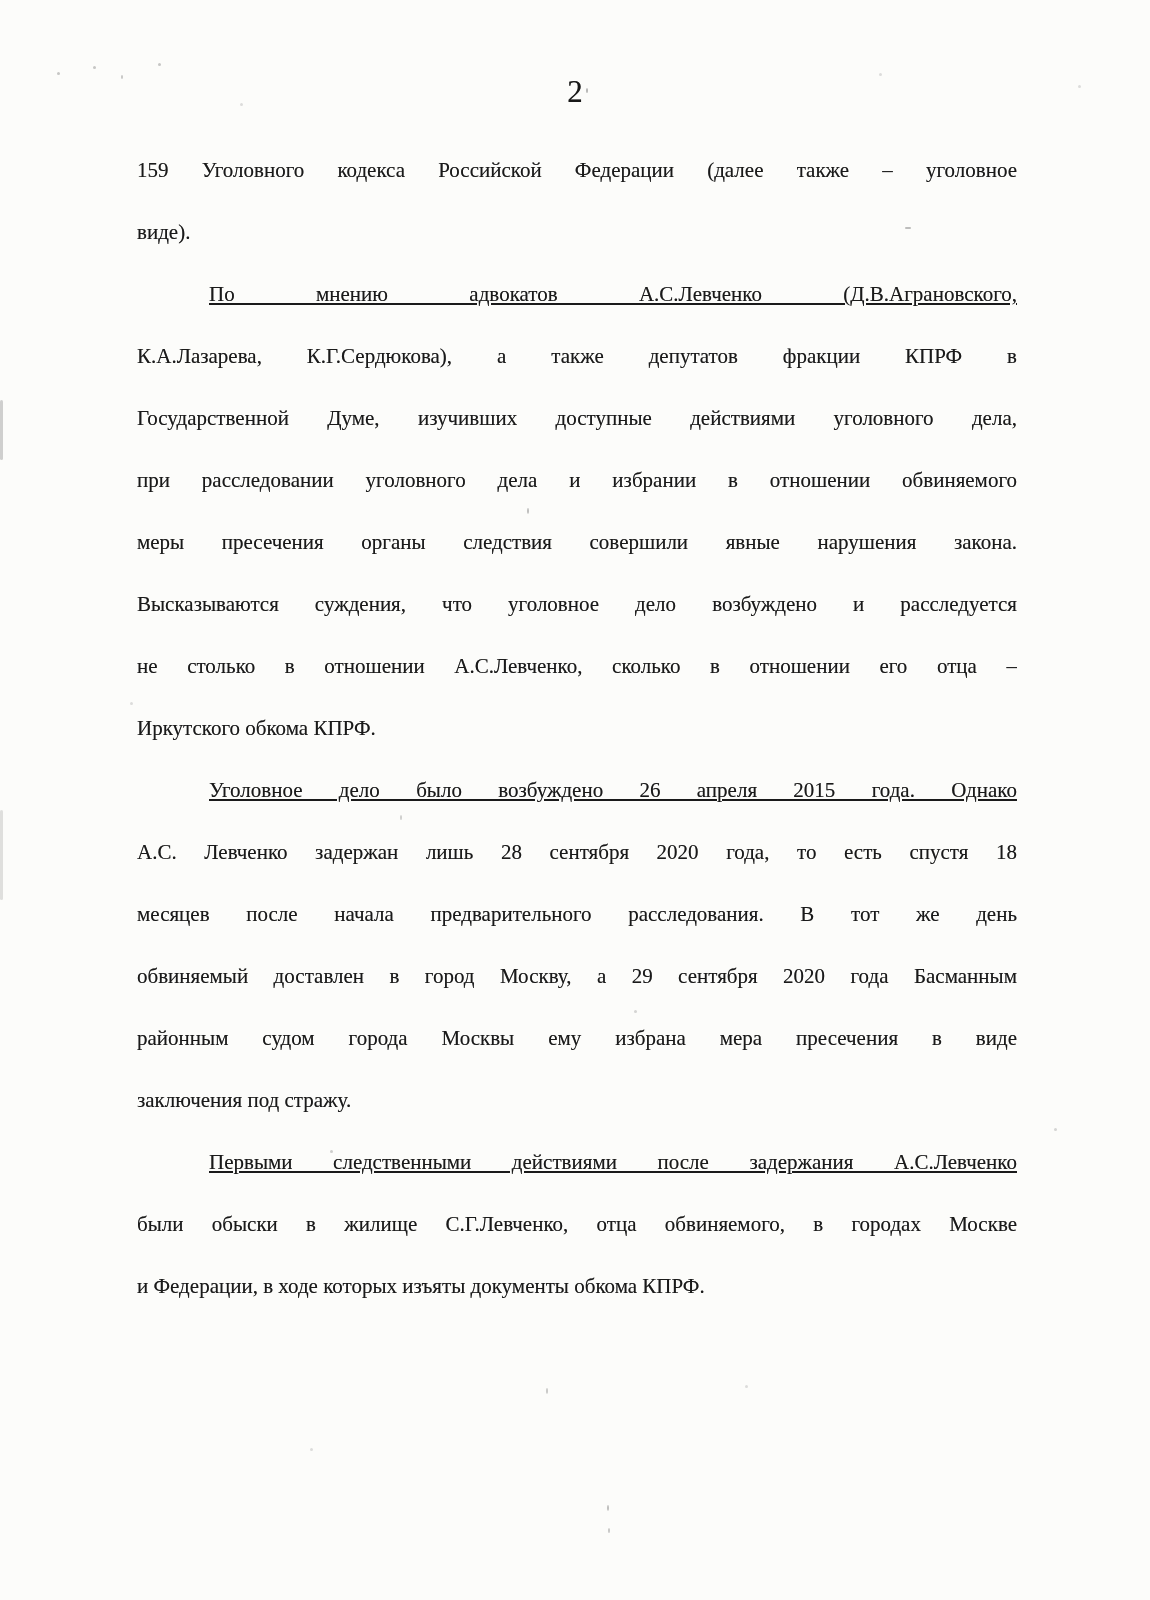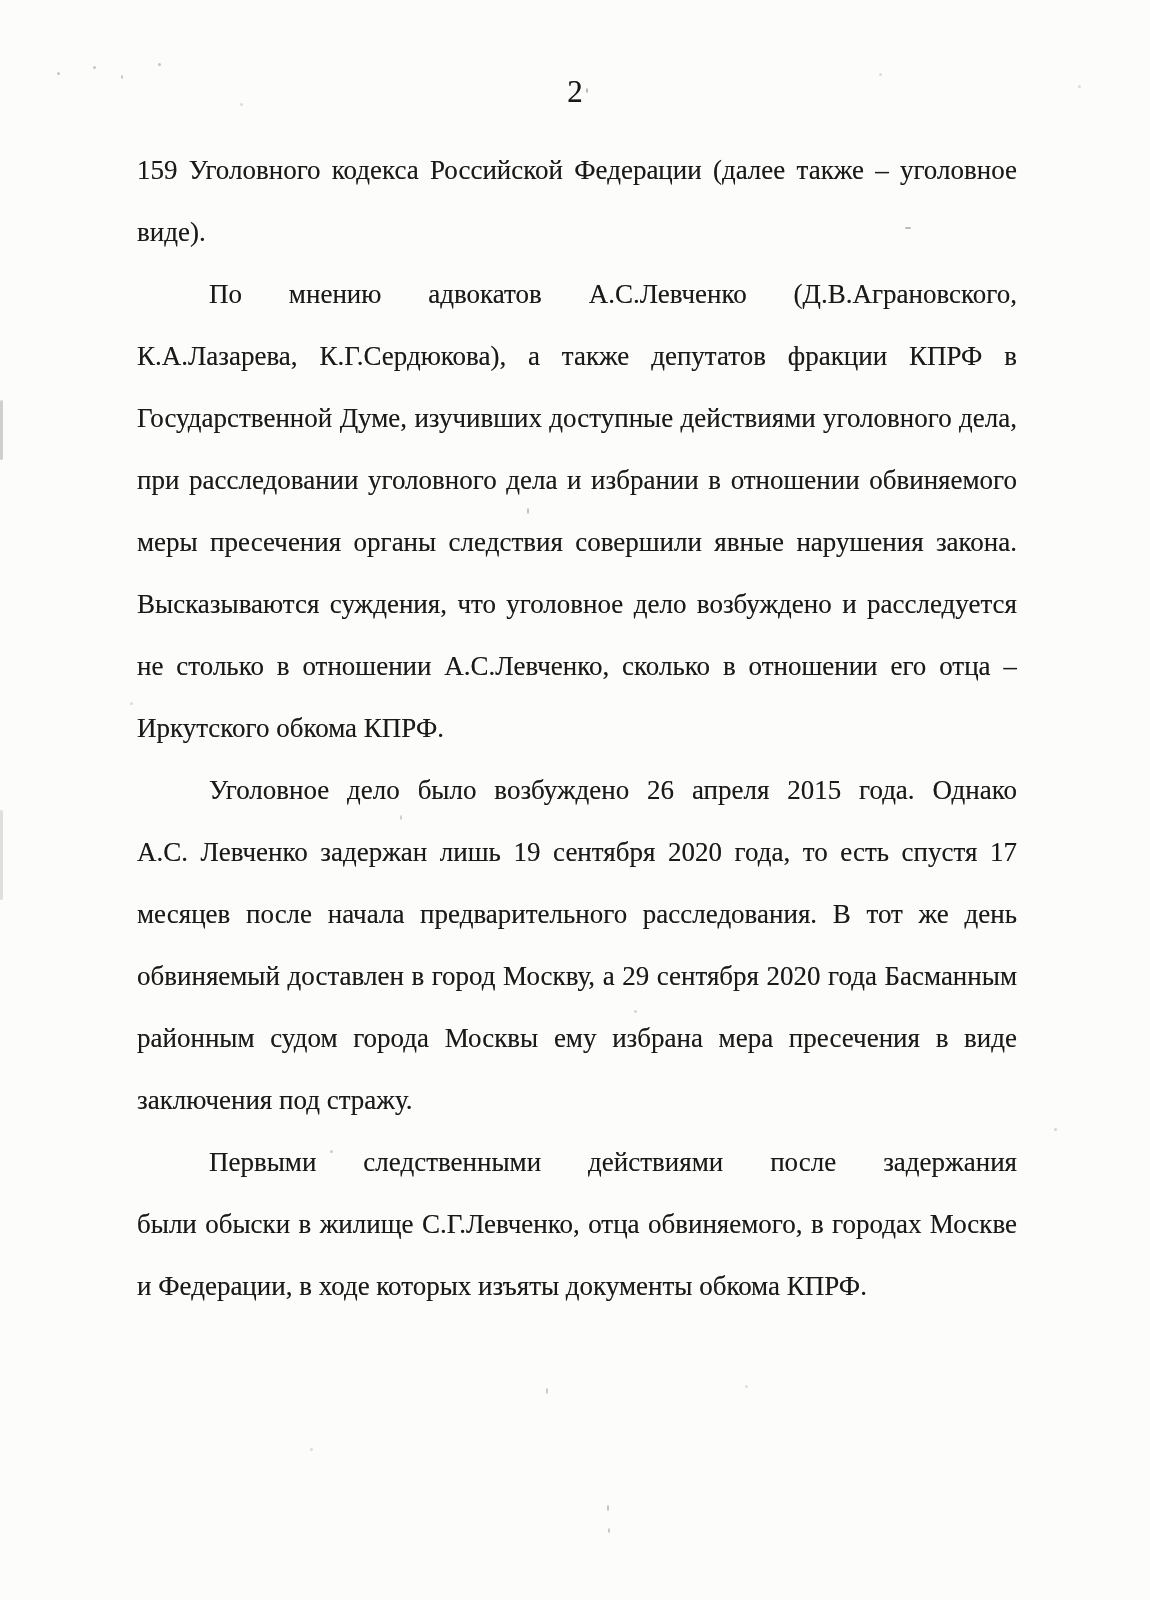--- a/index.html
+++ b/index.html
@@ -27,34 +27,35 @@
     color: #181818;
     text-shadow: 0 0 0.6px rgba(20,20,20,0.55);
   }
   .doc-body {
     position: absolute;
     left: 137px;
     top: 139px;
     width: 880px;
   }
   .line {
-    font-size: 27px;
+    font-size: 21px;
     line-height: 62px;
     height: 62px;
     overflow: hidden;
     text-align: justify;
     text-align-last: justify;
     color: #1a1a1a;
     text-shadow: 0 0 0.6px rgba(25,25,25,0.5);
   }
   .line.last {
     text-align-last: left;
   }
   .line.indent {
     padding-left: 72px;
+    text-decoration: underline;
   }
   
   .speck {
     position: absolute;
     background: #606060;
     border-radius: 50%;
     width: 3px;
     height: 3px;
     opacity: 0.35;
   }
@@ -79,21 +80,21 @@
     <div class="line last">виде).</div>
     <div class="line indent">По мнению адвокатов А.С.Левченко (Д.В.Аграновского,</div>
     <div class="line">К.А.Лазарева, К.Г.Сердюкова), а также депутатов фракции КПРФ в</div>
     <div class="line">Государственной Думе, изучивших доступные действиями уголовного дела,</div>
     <div class="line">при расследовании уголовного дела и избрании в отношении обвиняемого</div>
     <div class="line">меры пресечения органы следствия совершили явные нарушения закона.</div>
     <div class="line">Высказываются суждения, что уголовное дело возбуждено и расследуется</div>
     <div class="line">не столько в отношении А.С.Левченко, сколько в отношении его отца –</div>
     <div class="line last">Иркутского обкома КПРФ.</div>
     <div class="line indent">Уголовное дело было возбуждено 26 апреля 2015 года. Однако</div>
-    <div class="line">А.С. Левченко задержан лишь 19 сентября 2020 года, то есть спустя 17</div>
+    <div class="line">А.С. Левченко задержан лишь 28 сентября 2020 года, то есть спустя 18</div>
     <div class="line">месяцев после начала предварительного расследования. В тот же день</div>
     <div class="line">обвиняемый доставлен в город Москву, а 29 сентября 2020 года Басманным</div>
     <div class="line">районным судом города Москвы ему избрана мера пресечения в виде</div>
     <div class="line last">заключения под стражу.</div>
     <div class="line indent">Первыми следственными действиями после задержания А.С.Левченко</div>
     <div class="line">были обыски в жилище С.Г.Левченко, отца обвиняемого, в городах Москве</div>
     <div class="line last">и Федерации, в ходе которых изъяты документы обкома КПРФ.</div>
   </div>
 
   <div class="speck" style="left:57px;  top:72px;"></div>

